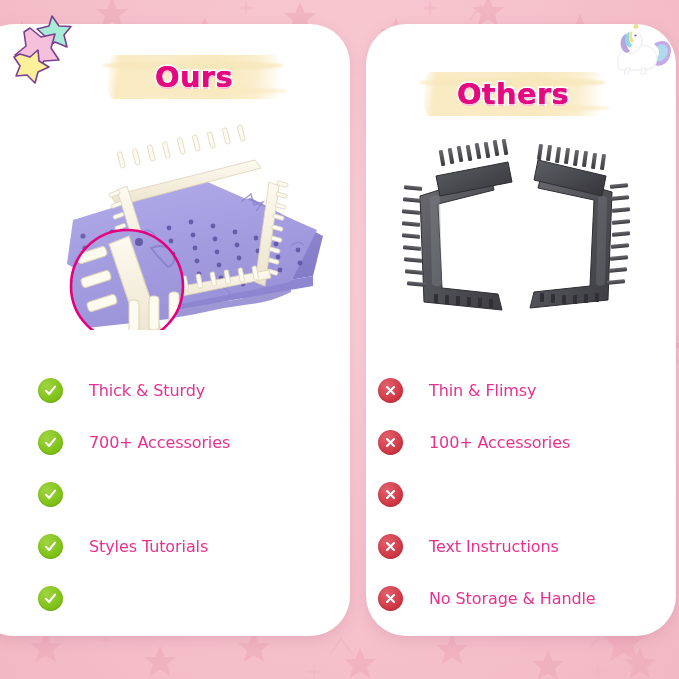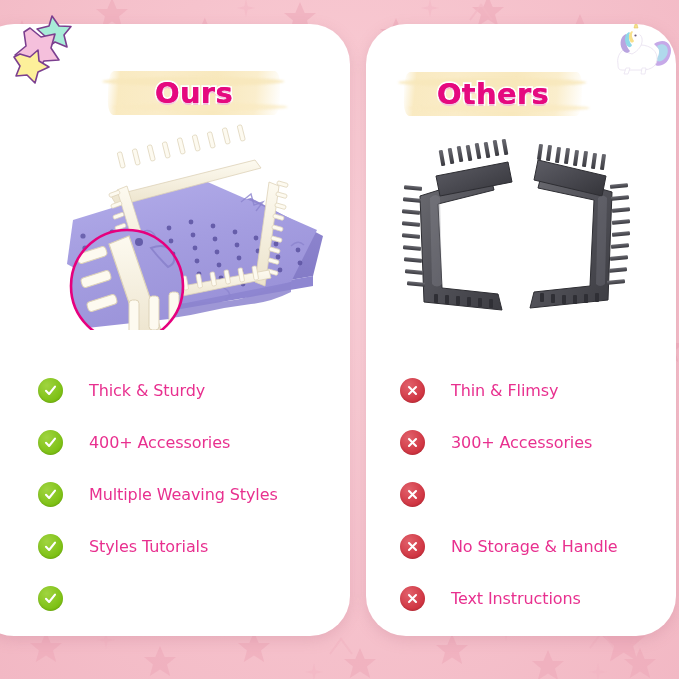--- a/index.html
+++ b/index.html
@@ -54,22 +54,22 @@
   }
 
   
   .banner {
     position: absolute;
     display: flex;
     align-items: center;
     justify-content: center;
     height: 44px;
   }
-  .banner-left  { left: 108px; top: 71px;  width: 172px; }
-  .banner-right { left: 404px; top: 72px;  width: 178px; }
+  .banner-left  { left: 108px; top: 55px;  width: 172px; }
+  .banner-right { left: 424px; top: 72px;  width: 178px; }
 
   .brush {
     position: absolute;
     inset: 0;
     background: linear-gradient(95deg,
         rgba(249,235,197,0) 0%,
         rgba(249,233,190,.95) 7%,
         rgba(250,236,200,1) 30%,
         rgba(248,232,188,.98) 62%,
         rgba(250,236,199,.9) 85%,
@@ -107,21 +107,21 @@
        0 0 0 #e5097f,
        0 2px 0 rgba(200,0,110,.22);
     white-space: nowrap;
   }
 
   
   .list {
     position: absolute;
   }
   .list-left  { left: 38px;  top: 364px; }
-  .list-right { left: 400px; top: 364px; }
+  .list-right { left: 378px; top: 364px; }
 
   .feat {
     display: flex;
     align-items: center;
     height: 52px;
   }
   .feat-ico {
     width: 25px;
     height: 25px;
     flex: 0 0 25px;
@@ -554,30 +554,29 @@
       </span>
       <span class="feat-label">Thick &amp; Sturdy</span>
     </div>
 
     <div class="feat">
       <span class="feat-ico ico-check">
         <svg width="15" height="15" viewBox="0 0 15 15">
           <path d="M3,7.8 L6.1,11 L12,3.6" fill="none" stroke="#ffffff" stroke-width="2.1" stroke-linecap="round" stroke-linejoin="round"></path>
         </svg>
       </span>
-      <span class="feat-label">400+ Accessories</span>
+      <span class="feat-label">700+ Accessories</span>
     </div>
 
     <div class="feat">
       <span class="feat-ico ico-check">
         <svg width="15" height="15" viewBox="0 0 15 15">
           <path d="M3,7.8 L6.1,11 L12,3.6" fill="none" stroke="#ffffff" stroke-width="2.1" stroke-linecap="round" stroke-linejoin="round"></path>
         </svg>
       </span>
-      <span class="feat-label">Multiple Weaving Styles</span>
     </div>
 
     <div class="feat">
       <span class="feat-ico ico-check">
         <svg width="15" height="15" viewBox="0 0 15 15">
           <path d="M3,7.8 L6.1,11 L12,3.6" fill="none" stroke="#ffffff" stroke-width="2.1" stroke-linecap="round" stroke-linejoin="round"></path>
         </svg>
       </span>
       <span class="feat-label">Styles Tutorials</span>
     </div>
@@ -602,44 +601,44 @@
       </span>
       <span class="feat-label">Thin &amp; Flimsy</span>
     </div>
 
     <div class="feat">
       <span class="feat-ico ico-cross">
         <svg width="15" height="15" viewBox="0 0 15 15">
           <path d="M4,4 L11,11 M11,4 L4,11" fill="none" stroke="#ffffff" stroke-width="2.1" stroke-linecap="round"></path>
         </svg>
       </span>
-      <span class="feat-label">300+ Accessories</span>
+      <span class="feat-label">100+ Accessories</span>
     </div>
 
     <div class="feat">
       <span class="feat-ico ico-cross">
         <svg width="15" height="15" viewBox="0 0 15 15">
           <path d="M4,4 L11,11 M11,4 L4,11" fill="none" stroke="#ffffff" stroke-width="2.1" stroke-linecap="round"></path>
         </svg>
       </span>
     </div>
 
     <div class="feat">
       <span class="feat-ico ico-cross">
         <svg width="15" height="15" viewBox="0 0 15 15">
           <path d="M4,4 L11,11 M11,4 L4,11" fill="none" stroke="#ffffff" stroke-width="2.1" stroke-linecap="round"></path>
         </svg>
       </span>
+      <span class="feat-label">Text Instructions</span>
+    </div>
+
+    <div class="feat">
+      <span class="feat-ico ico-cross">
+        <svg width="15" height="15" viewBox="0 0 15 15">
+          <path d="M4,4 L11,11 M11,4 L4,11" fill="none" stroke="#ffffff" stroke-width="2.1" stroke-linecap="round"></path>
+        </svg>
+      </span>
       <span class="feat-label">No Storage &amp; Handle</span>
     </div>
 
-    <div class="feat">
-      <span class="feat-ico ico-cross">
-        <svg width="15" height="15" viewBox="0 0 15 15">
-          <path d="M4,4 L11,11 M11,4 L4,11" fill="none" stroke="#ffffff" stroke-width="2.1" stroke-linecap="round"></path>
-        </svg>
-      </span>
-      <span class="feat-label">Text Instructions</span>
-    </div>
-
   </div>
 
 </div>
 
 </body></html>

